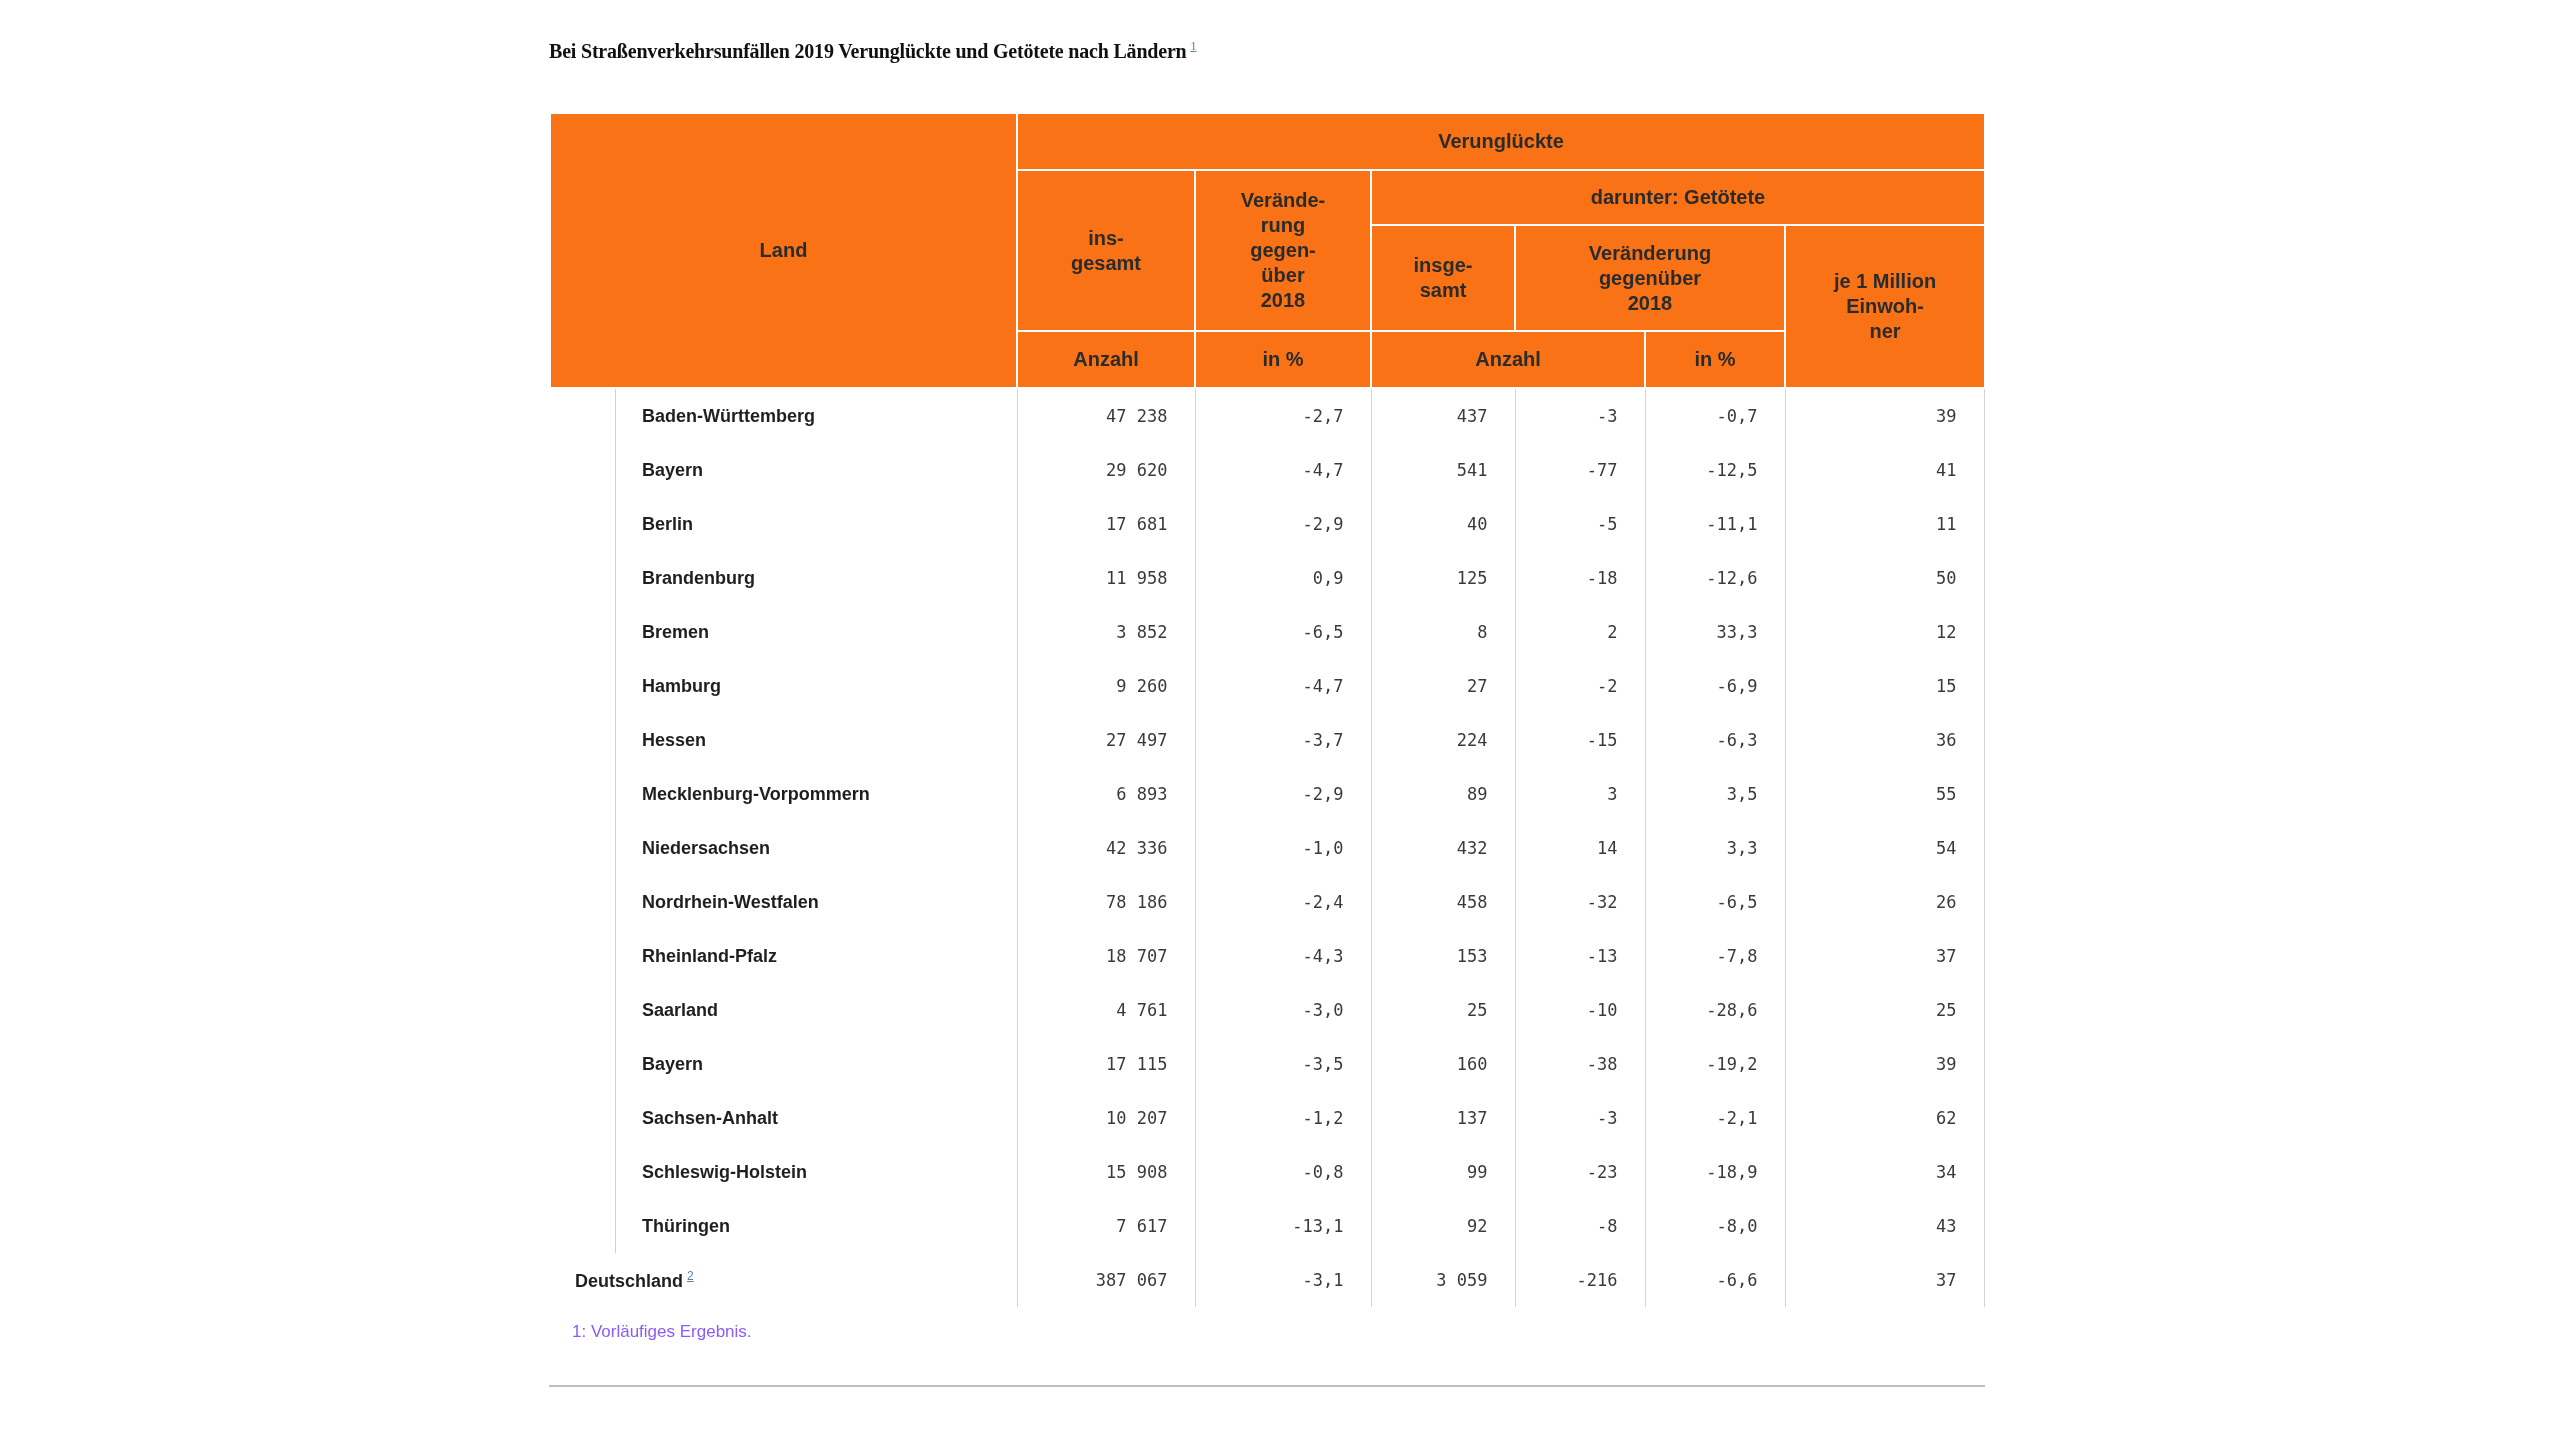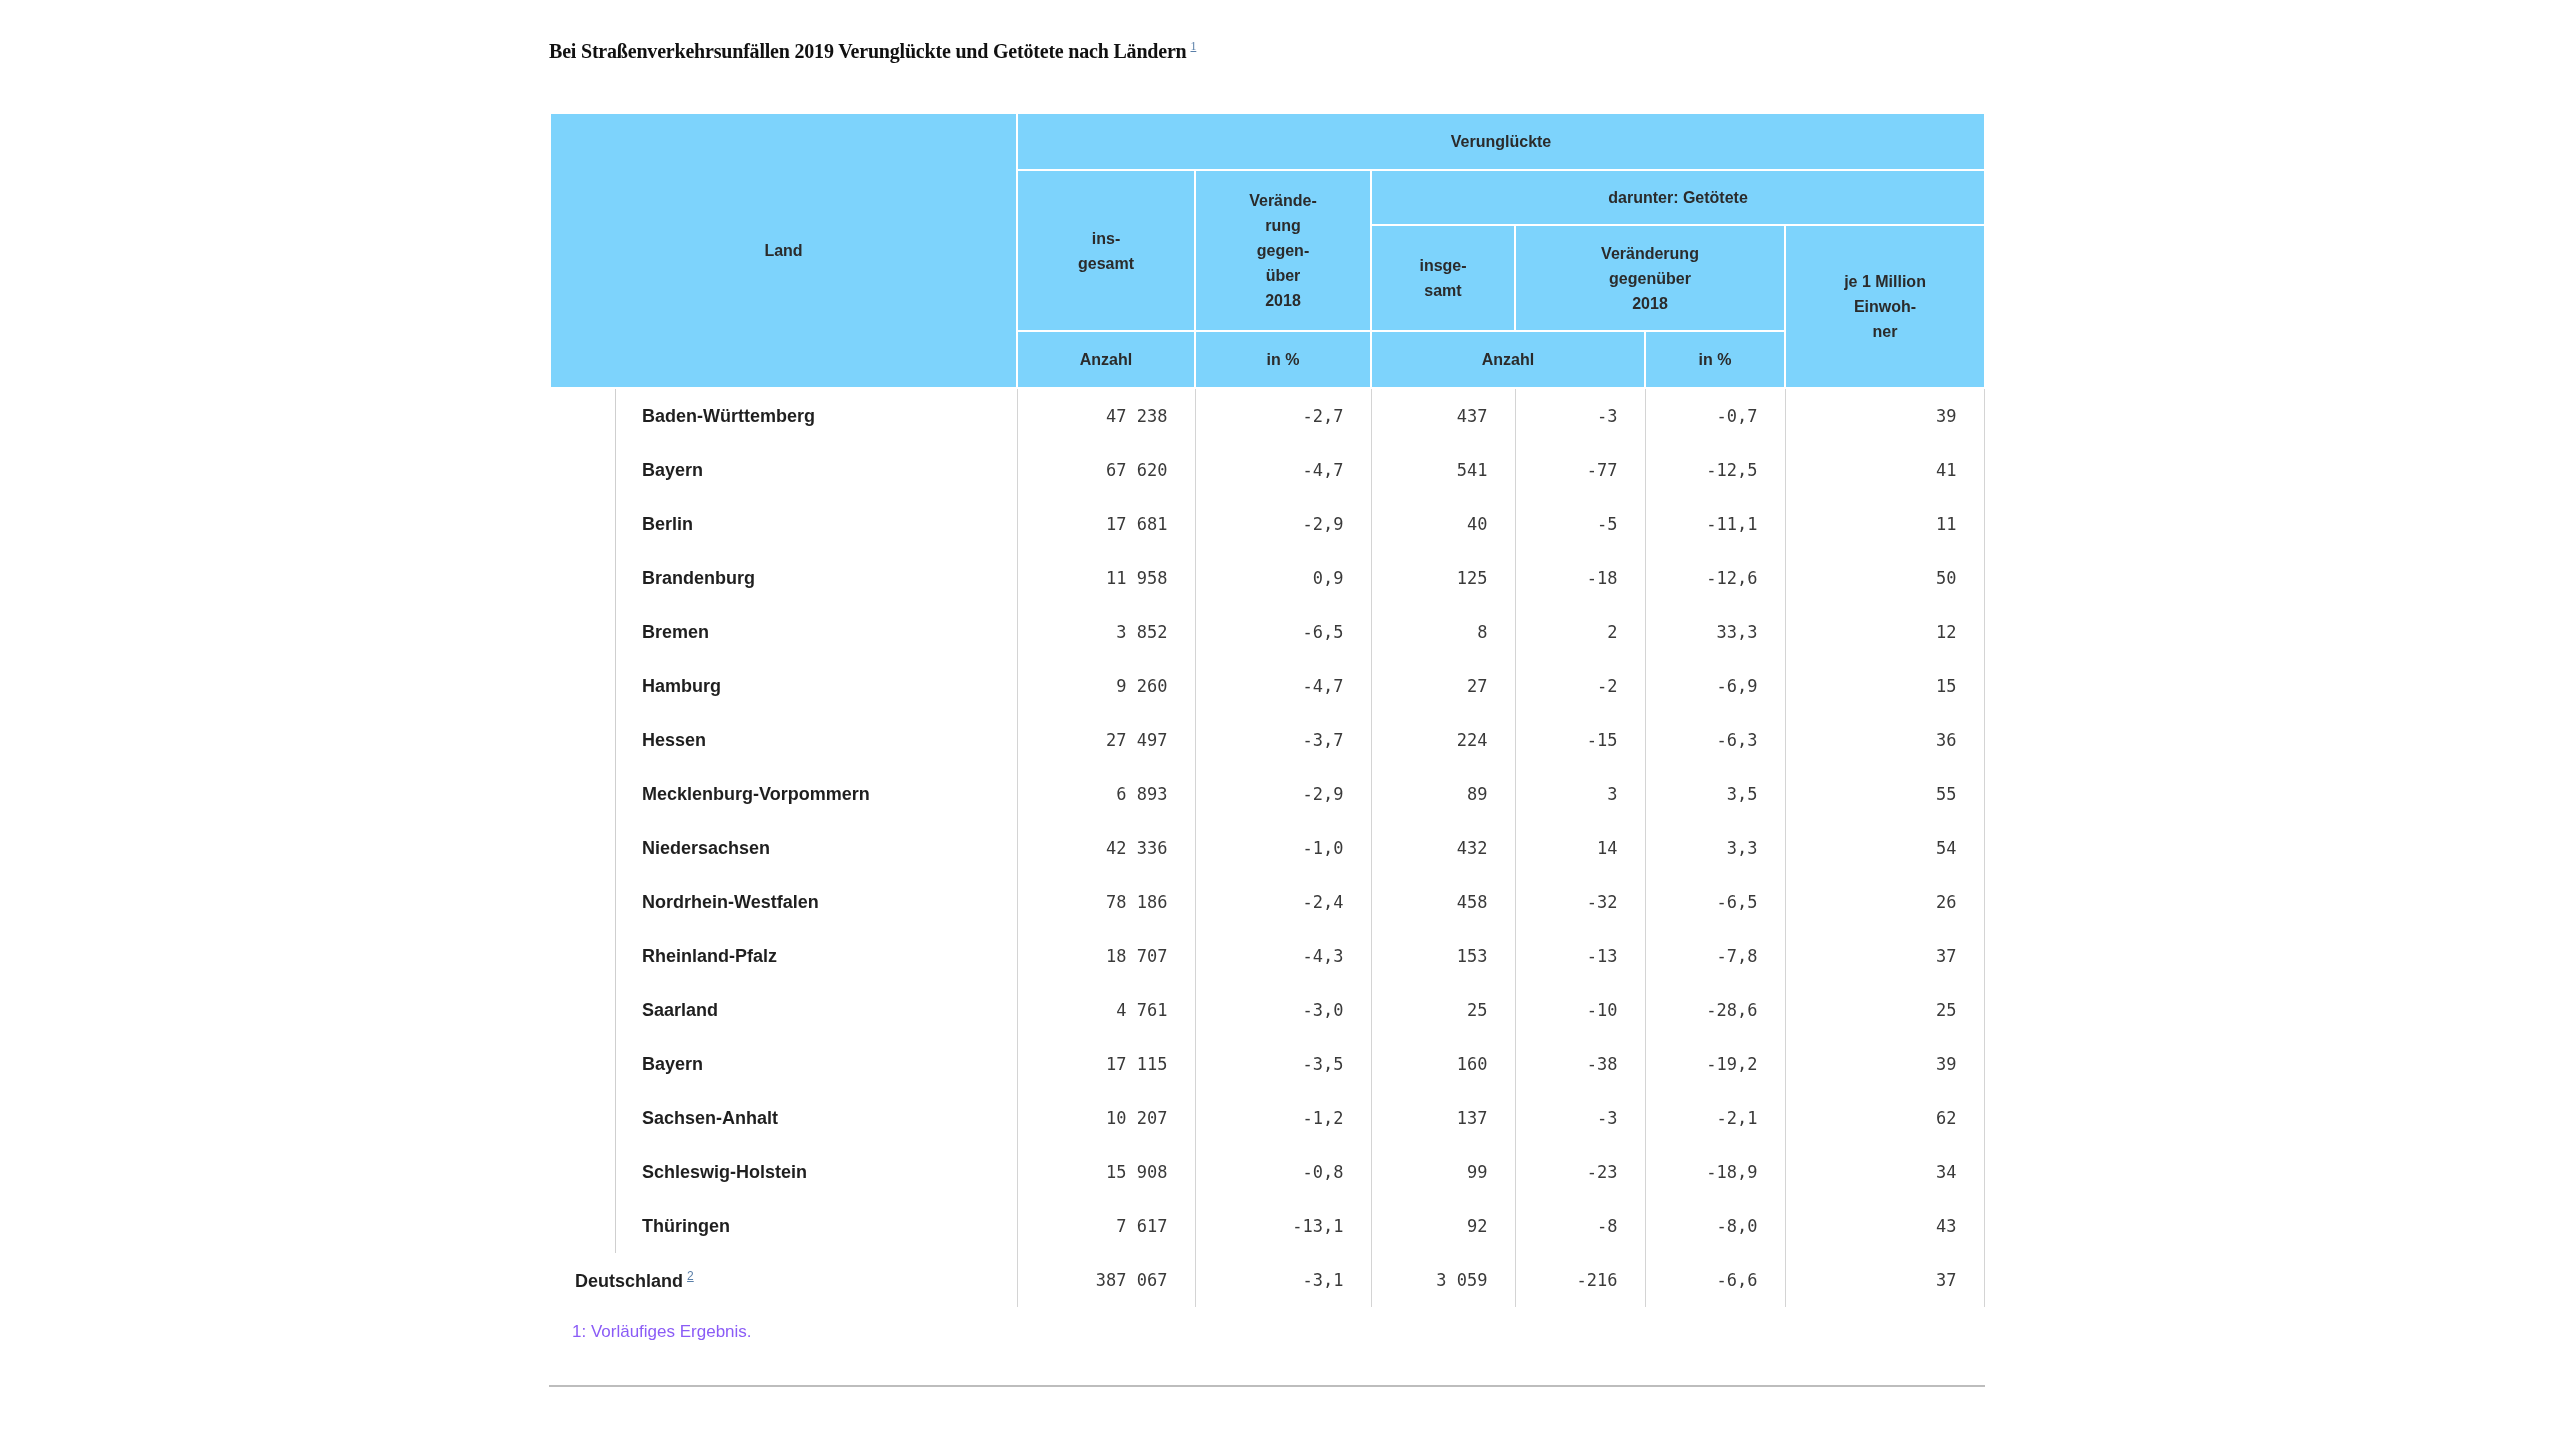--- a/index.html
+++ b/index.html
@@ -13,23 +13,23 @@
     letter-spacing: -0.2px;
     font-family: Liberation Serif, serif;
   }
   .title sup, .land sup { font-size: 12px; color: #5a7fa8; text-decoration: underline; font-weight: normal; margin-left: 4px; }
   table.data {
     position: absolute; left: 551px; top: 114px;
     width: 1432px; border-collapse: collapse; table-layout: fixed;
     font-size: 17.4px;
   }
   table.data th {
-    background: #7dd3fc; color: #2b2b2b; font-weight: bold; text-align: center;
+    background: #f97316; color: #2b2b2b; font-weight: bold; text-align: center;
     vertical-align: middle; border: 2.7px solid #ffffff; line-height: 25px; padding: 0 3px;
-    font-size: 16px;
+    font-size: 20px;
   }
   table.data th.land-h { border-left: none; margin-left: 30px; }
   table.data th.last-h { border-right: none; }
   table.data thead tr:first-child th { border-top: none; }
   table.data td {
     height: 54px; padding: 0 27px 0 0; text-align: right; vertical-align: middle;
     border-left: 1.3px solid #d4d4d4; color: #3a3a3a;
     font-family: "DejaVu Sans Mono", "Liberation Mono", monospace; font-size: 17px;
   }
   table.data td.land {
@@ -101,21 +101,21 @@
         <td class="land"><span class="indent-line"></span><span>Baden-Württemberg</span></td>
         <td>47 238</td>
         <td>-2,7</td>
         <td>437</td>
         <td>-3</td>
         <td>-0,7</td>
         <td class="last">39</td>
       </tr>
       <tr>
         <td class="land"><span class="indent-line"></span><span>Bayern</span></td>
-        <td>67 620</td>
+        <td>29 620</td>
         <td>-4,7</td>
         <td>541</td>
         <td>-77</td>
         <td>-12,5</td>
         <td class="last">41</td>
       </tr>
       <tr>
         <td class="land"><span class="indent-line"></span><span>Berlin</span></td>
         <td>17 681</td>
         <td>-2,9</td>

